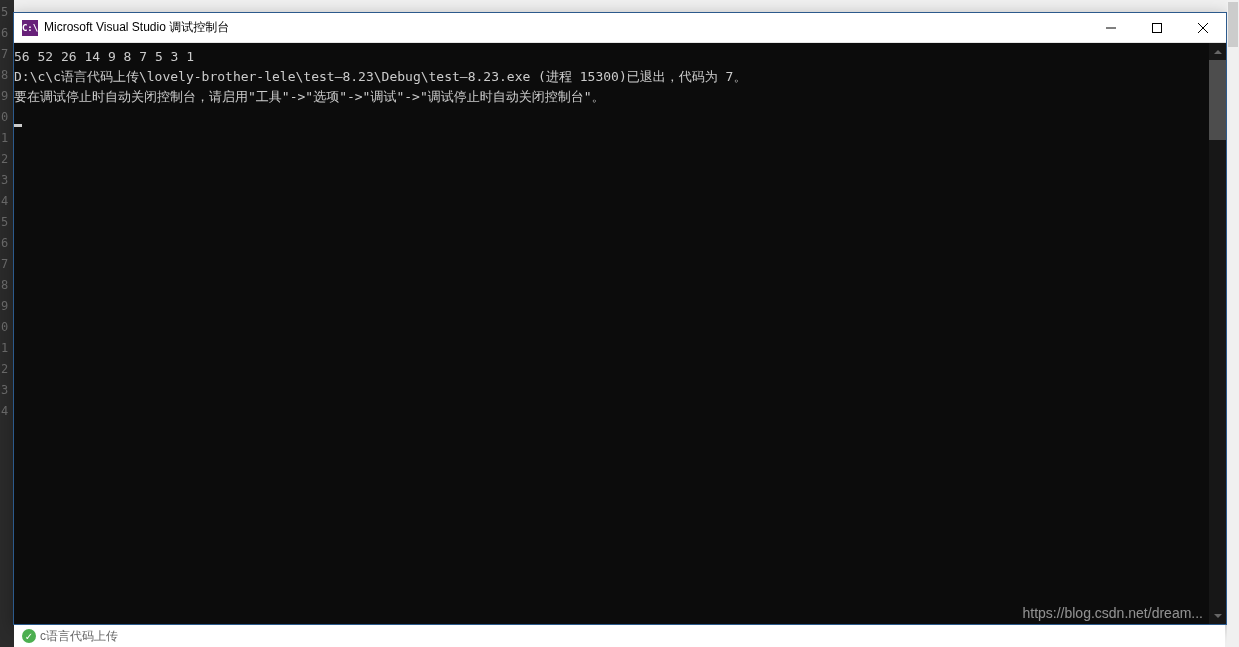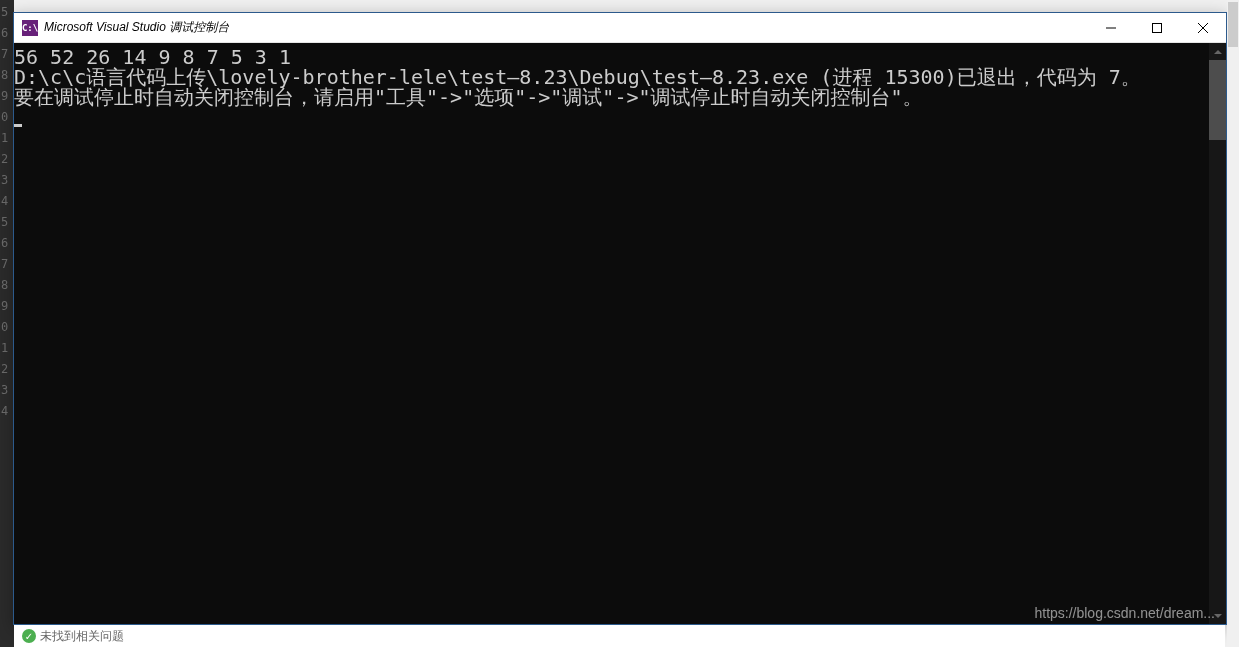--- a/index.html
+++ b/index.html
@@ -63,21 +63,20 @@
       display: inline-flex;
       align-items: center;
       justify-content: center;
       margin-right: 6px;
       font-family: Consolas, monospace;
     }
     .title {
       font-size: 12px;
       color: #000;
       flex: 1;
-      font-style: italic;
     }
     .win-controls {
       display: flex;
       height: 100%;
     }
     .win-btn {
       width: 46px;
       height: 29px;
       display: inline-flex;
       align-items: center;
@@ -90,21 +89,21 @@
       flex: 1;
       background: #0c0c0c;
       position: relative;
       overflow: hidden;
       display: flex;
     }
     .console-content {
       flex: 1;
       padding: 4px 0 0 0;
       font-family: "NSimSun", "SimSun", Consolas, monospace;
-      font-size: 20px;
+      font-size: 13px;
       line-height: 20px;
       color: #cccccc;
       white-space: pre;
       overflow: hidden;
     }
     .console-content .line { display: block; }
     .cursor {
       display: inline-block;
       width: 8px;
       height: 3px;
@@ -170,21 +169,21 @@
       background: #4caf50;
       display: inline-flex;
       align-items: center;
       justify-content: center;
       color: #fff;
       font-size: 10px;
       margin-right: 4px;
     }
     .watermark {
       position: absolute;
-      right: 24px;
+      right: 36px;
       bottom: 26px;
       color: rgba(255,255,255,.55);
       font-size: 14px;
       font-family: Arial, sans-serif;
       pointer-events: none;
       z-index: 10;
     }
     .right-strip {
       position: absolute;
       right: 0;
@@ -254,20 +253,20 @@
     <div class="scrollbar">
       <div class="scroll-up"></div>
       <div class="scroll-thumb"></div>
       <div class="scroll-down"></div>
     </div>
   </div>
 </div>
 
 <div class="bottom-bar">
   <span class="status-ok">✓</span>
-  <span>未找到相关问题</span>
+  <span>c语言代码上传</span>
 </div>
 
 <div class="right-strip">
   <div class="right-strip-bar"></div>
 </div>
 
 <div class="watermark">https://blog.csdn.net/dream...</div>
 
 </body></html>

